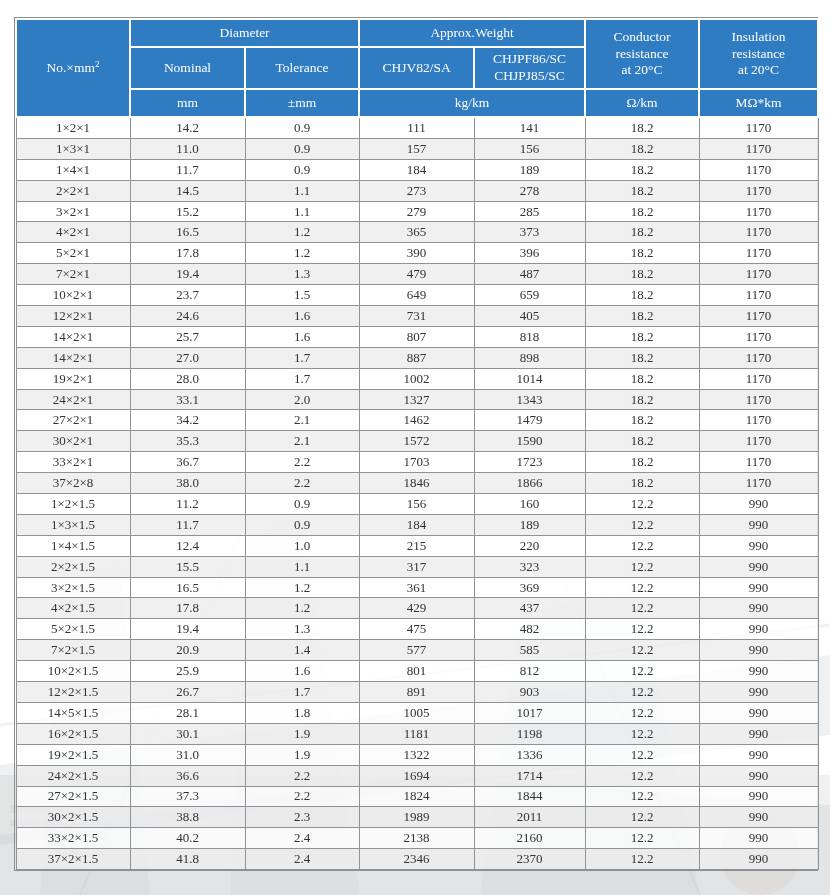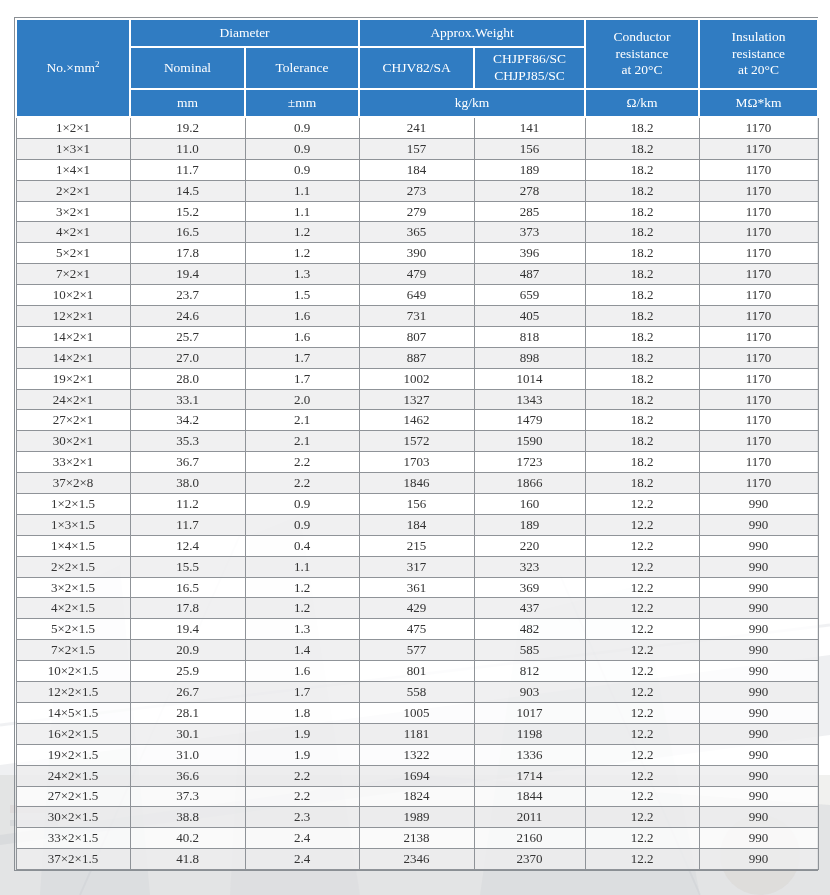--- a/index.html
+++ b/index.html
@@ -135,23 +135,23 @@
           <th>mm</th>
           <th>±mm</th>
           <th colspan="2">kg/km</th>
           <th>Ω/km</th>
           <th>MΩ*km</th>
         </tr>
       </thead>
       <tbody>
           <tr>
             <td>1×2×1</td>
-            <td>19.2</td>
+            <td>14.2</td>
             <td>0.9</td>
-            <td>241</td>
+            <td>111</td>
             <td>141</td>
             <td>18.2</td>
             <td>1170</td>
           </tr>
           <tr>
             <td>1×3×1</td>
             <td>11.0</td>
             <td>0.9</td>
             <td>157</td>
             <td>156</td>
@@ -316,21 +316,21 @@
             <td>11.7</td>
             <td>0.9</td>
             <td>184</td>
             <td>189</td>
             <td>12.2</td>
             <td>990</td>
           </tr>
           <tr>
             <td>1×4×1.5</td>
             <td>12.4</td>
-            <td>0.4</td>
+            <td>1.0</td>
             <td>215</td>
             <td>220</td>
             <td>12.2</td>
             <td>990</td>
           </tr>
           <tr>
             <td>2×2×1.5</td>
             <td>15.5</td>
             <td>1.1</td>
             <td>317</td>
@@ -380,21 +380,21 @@
             <td>1.6</td>
             <td>801</td>
             <td>812</td>
             <td>12.2</td>
             <td>990</td>
           </tr>
           <tr>
             <td>12×2×1.5</td>
             <td>26.7</td>
             <td>1.7</td>
-            <td>558</td>
+            <td>891</td>
             <td>903</td>
             <td>12.2</td>
             <td>990</td>
           </tr>
           <tr>
             <td>14×5×1.5</td>
             <td>28.1</td>
             <td>1.8</td>
             <td>1005</td>
             <td>1017</td>

